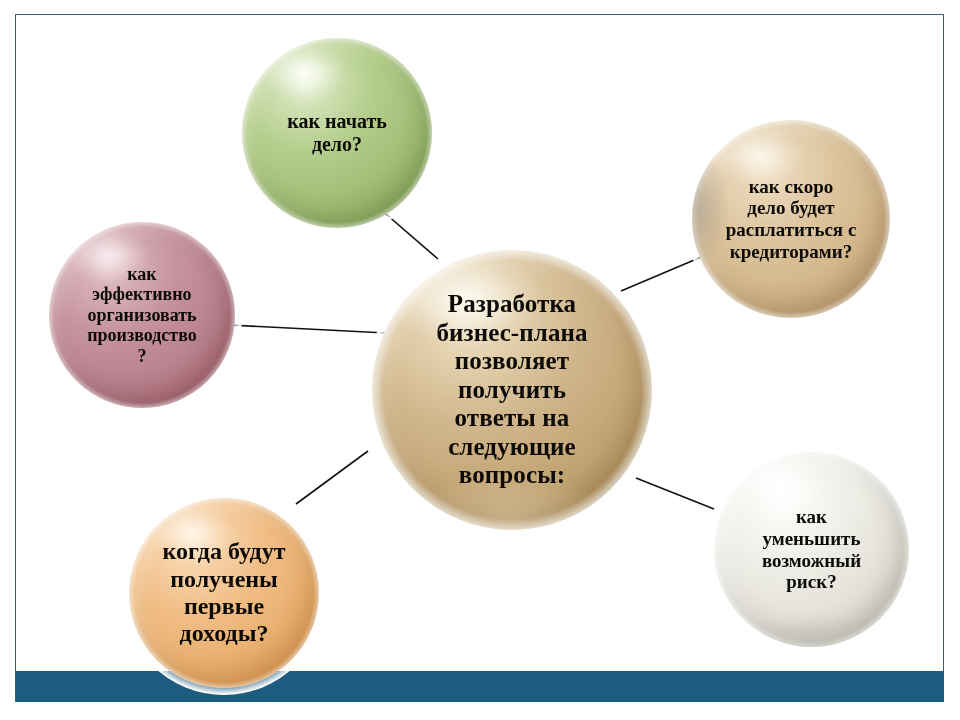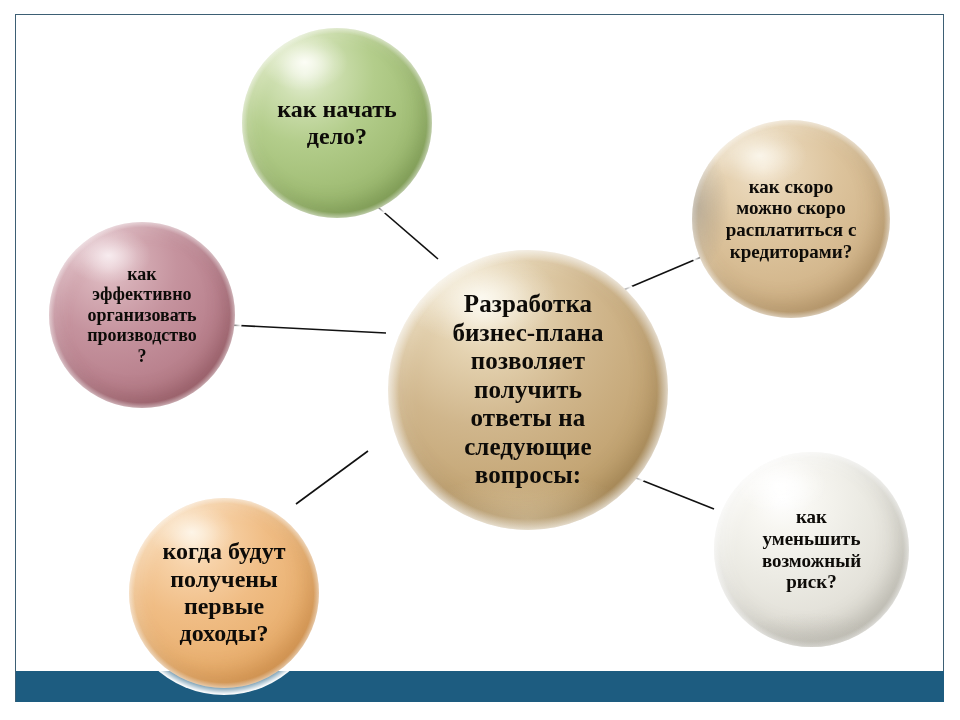--- a/index.html
+++ b/index.html
@@ -91,21 +91,21 @@
 
   .bubble .label {
     position: relative;
     z-index: 3;
     padding: 0 6px;
     white-space: pre-line;
   }
 
   
   #bubble-center {
-    left: 388px;
+    left: 372px;
     top: 250px;
     width: 280px;
     height: 280px;
     font-size: 25px;
     letter-spacing: .1px;
     background:
       radial-gradient(circle at 34% 22%,
         #f0e3c9 0%, #e2cfab 16%, #ceb287 40%,
         #c3a273 60%, #b8955f 82%, #a8musta 100%),
       #c3a273;
@@ -121,24 +121,24 @@
     background:
       radial-gradient(ellipse 36% 22% at 33% 17%,
         rgba(255,255,250,0.80) 0%, rgba(255,255,250,0.18) 55%, rgba(255,255,255,0) 78%),
       radial-gradient(ellipse 56% 24% at 50% 96%,
         rgba(255,248,230,0.30) 0%, rgba(255,255,255,0) 70%);
   }
 
   
   #bubble-green {
     left: 242px;
-    top: 28px;
+    top: 38px;
     width: 190px;
     height: 190px;
-    font-size: 24px;
+    font-size: 20px;
     background:
       radial-gradient(circle at 33% 24%,
         #e7f0d8 0%, #cfe0b2 14%, #b3cd8b 36%,
         #a4c079 58%, #94b268 80%, #85a158 100%);
     box-shadow:
       inset -8px -11px 20px rgba(60,85,30,0.28),
       inset 6px 6px 16px rgba(255,255,240,0.38);
   }
   #bubble-green .gloss {
     background:
@@ -267,21 +267,21 @@
     <span class="halo"></span>
     <span class="gloss"></span>
     <span class="label">как начать
 дело?</span>
   </div>
 
   <div class="bubble" id="bubble-tan">
     <span class="halo"></span>
     <span class="gloss"></span>
     <span class="label">как скоро
-можно скоро
+дело будет
 расплатиться с
 кредиторами?</span>
   </div>
 
   <div class="bubble" id="bubble-rose">
     <span class="halo"></span>
     <span class="gloss"></span>
     <span class="label">как
 эффективно
 организовать

